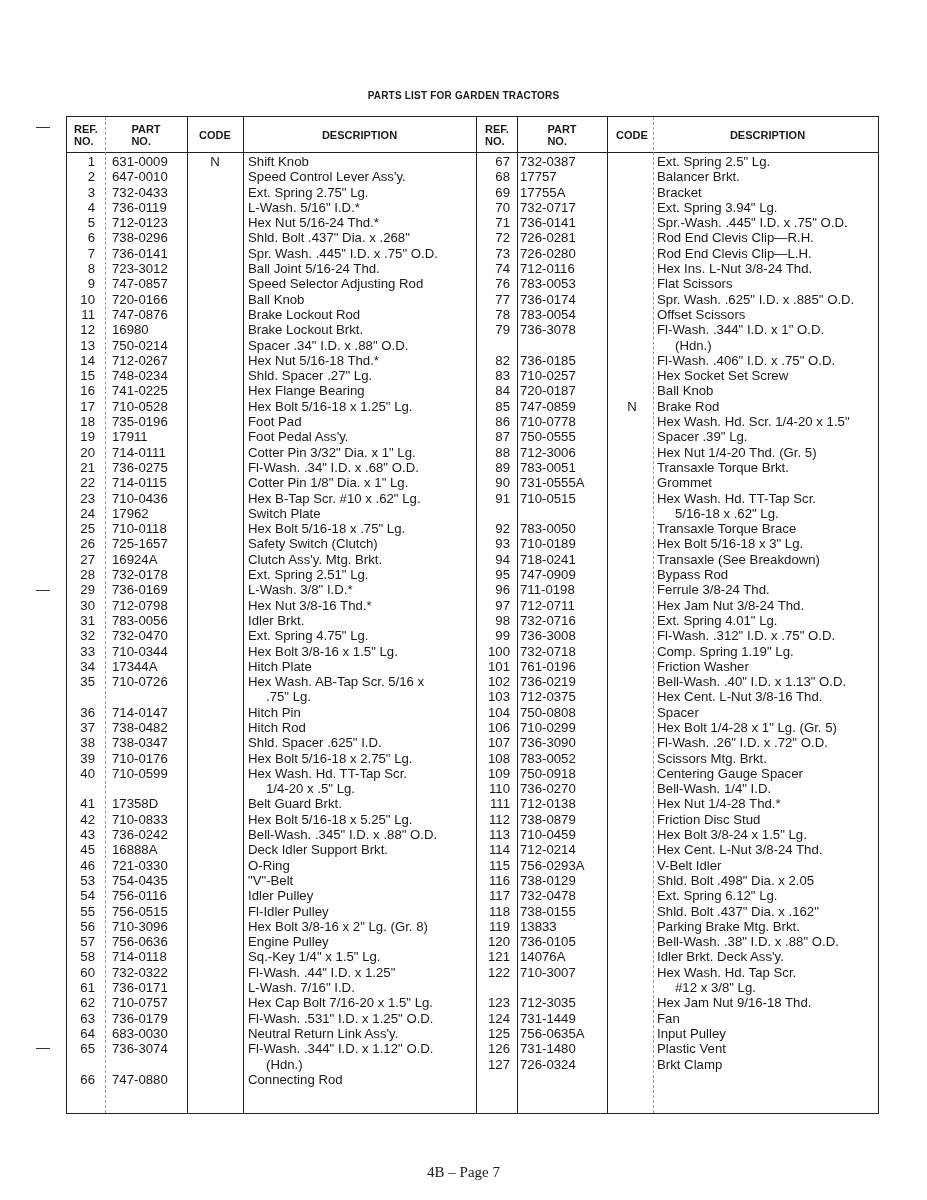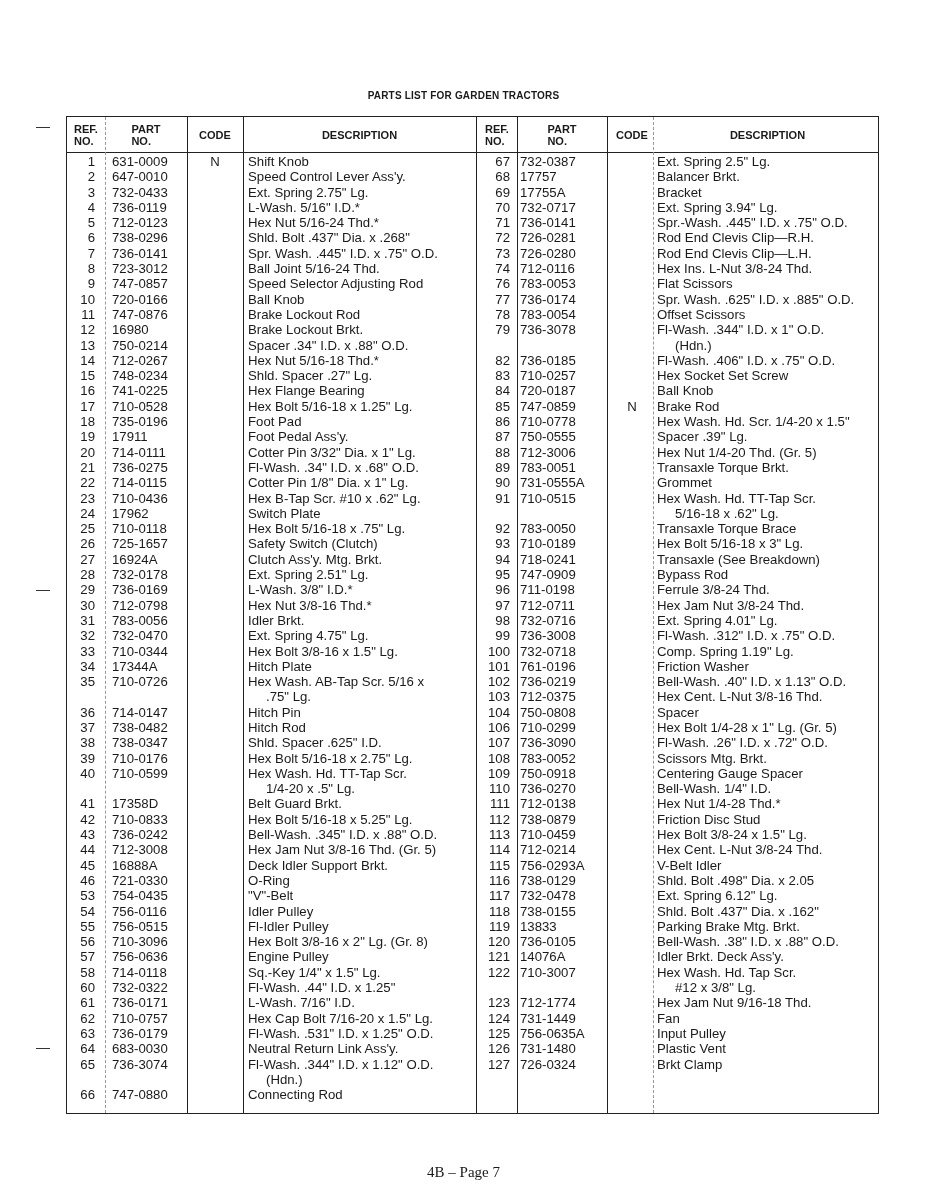--- a/index.html
+++ b/index.html
@@ -321,26 +321,20 @@
           <span class="code"></span>
           <span class="desc"><span>Hex Bolt 5/16-18 x 5.25" Lg.</span></span>
         </div>
         <div class="row">
           <span class="ref">43</span>
           <span class="part">736-0242</span>
           <span class="code"></span>
           <span class="desc"><span>Bell-Wash. .345" I.D. x .88" O.D.</span></span>
         </div>
         <div class="row">
-          <span class="ref">44</span>
-          <span class="part">712-3008</span>
-          <span class="code"></span>
-          <span class="desc"><span>Hex Jam Nut 3/8-16 Thd. (Gr. 5)</span></span>
-        </div>
-        <div class="row">
           <span class="ref">45</span>
           <span class="part">16888A</span>
           <span class="code"></span>
           <span class="desc"><span>Deck Idler Support Brkt.</span></span>
         </div>
         <div class="row">
           <span class="ref">46</span>
           <span class="part">721-0330</span>
           <span class="code"></span>
           <span class="desc"><span>O-Ring</span></span>
@@ -766,21 +760,21 @@
           <span class="ref">122</span>
           <span class="part">710-3007</span>
           <span class="code"></span>
           <span class="desc"><span>Hex Wash. Hd. Tap Scr.</span></span>
         </div>
         <div class="row">
           <span class="desc"><span class="cont">#12 x 3/8" Lg.</span></span>
         </div>
         <div class="row">
           <span class="ref">123</span>
-          <span class="part">712-1774</span>
+          <span class="part">712-3035</span>
           <span class="code"></span>
           <span class="desc"><span>Hex Jam Nut 9/16-18 Thd.</span></span>
         </div>
         <div class="row">
           <span class="ref">124</span>
           <span class="part">731-1449</span>
           <span class="code"></span>
           <span class="desc"><span>Fan</span></span>
         </div>
         <div class="row">

